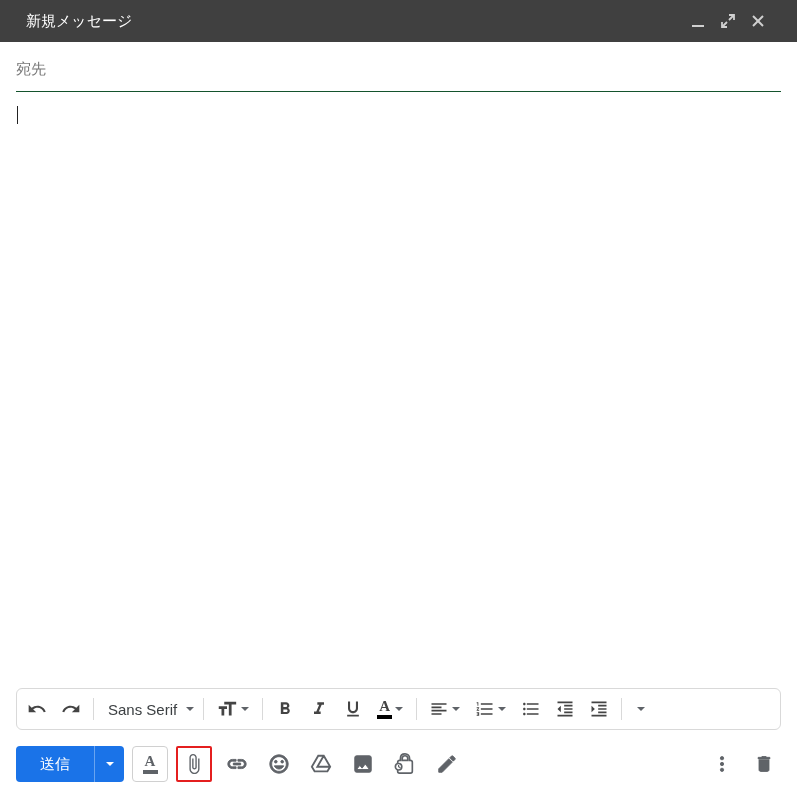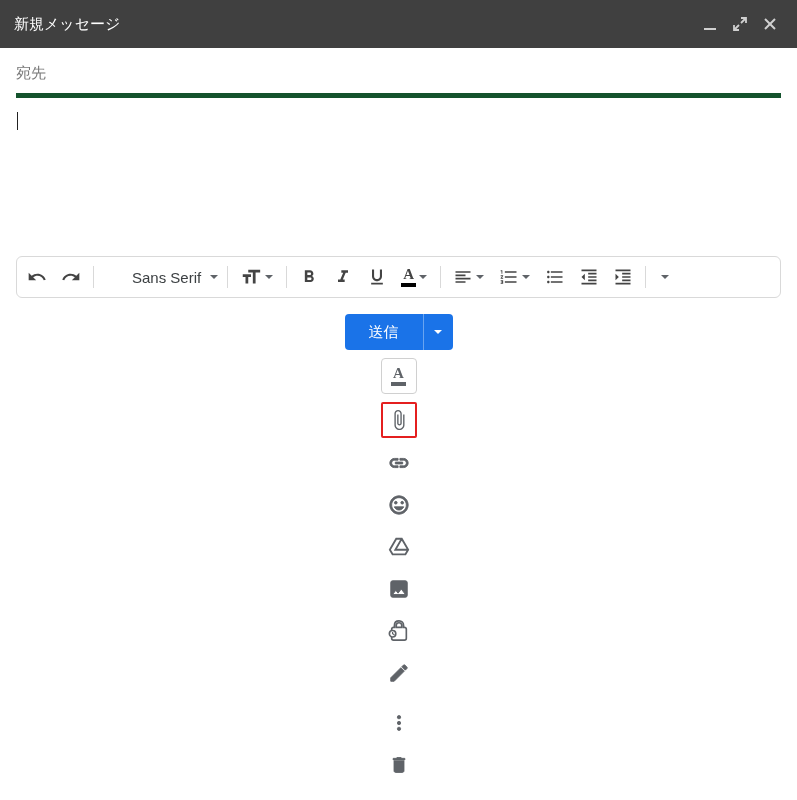--- a/index.html
+++ b/index.html
@@ -14,24 +14,24 @@
     display: flex;
     flex-direction: column;
     background: #fff;
     overflow: hidden;
   }
 
   
   .title-bar {
     background: #404040;
     color: #fff;
-    height: 48px;
-    display: flex;
-    align-items: center;
-    padding: 0 14px;
+    height: 42px;
+    display: flex;
+    align-items: center;
+    padding: 0 26px;
     flex-shrink: 0;
   }
   .title-bar .title {
     font-size: 15px;
     font-weight: 500;
   }
   .title-bar .spacer { flex: 1; }
   .title-bar .win-btn {
     width: 26px;
     height: 26px;
@@ -42,21 +42,21 @@
     cursor: pointer;
     margin-left: 4px;
   }
   .title-bar .win-btn svg { stroke: currentColor; fill: none; }
 
   
   .fields {
     padding: 6px 16px 0 16px;
   }
   .field-row {
-    border-bottom: 5px solid #14532d;
+    border-bottom: 1px solid #14532d;
     height: 44px;
     display: flex;
     align-items: center;
   }
   .field-row span.placeholder {
     color: #777;
     font-size: 15px;
   }
 
   
@@ -95,21 +95,20 @@
     border-radius: 3px;
     padding: 0 6px;
   }
   .fmt-btn svg, .fmt-group svg { fill: currentColor; }
   .fmt-font {
     padding: 0 2px 0 8px;
     display: flex;
     align-items: center;
     gap: 6px;
     cursor: pointer;
-    margin-left: 24px;
   }
   .fmt-font .font-name {
     font-size: 15px;
     color: #3c4043;
   }
   .sep {
     width: 1px;
     height: 22px;
     background: #d9d9d9;
     margin: 0 4px;
@@ -139,21 +138,20 @@
     margin-top: 1px;
   }
 
   
   .bottom-bar {
     display: flex;
     align-items: center;
     padding: 16px 16px 18px 16px;
     gap: 8px;
     flex-shrink: 0;
-    flex-direction: column;
   }
   .send-btn-group {
     display: flex;
     height: 36px;
   }
   .send-main {
     background: #1a73e8;
     color: #fff;
     border: none;
     font-size: 15px;

